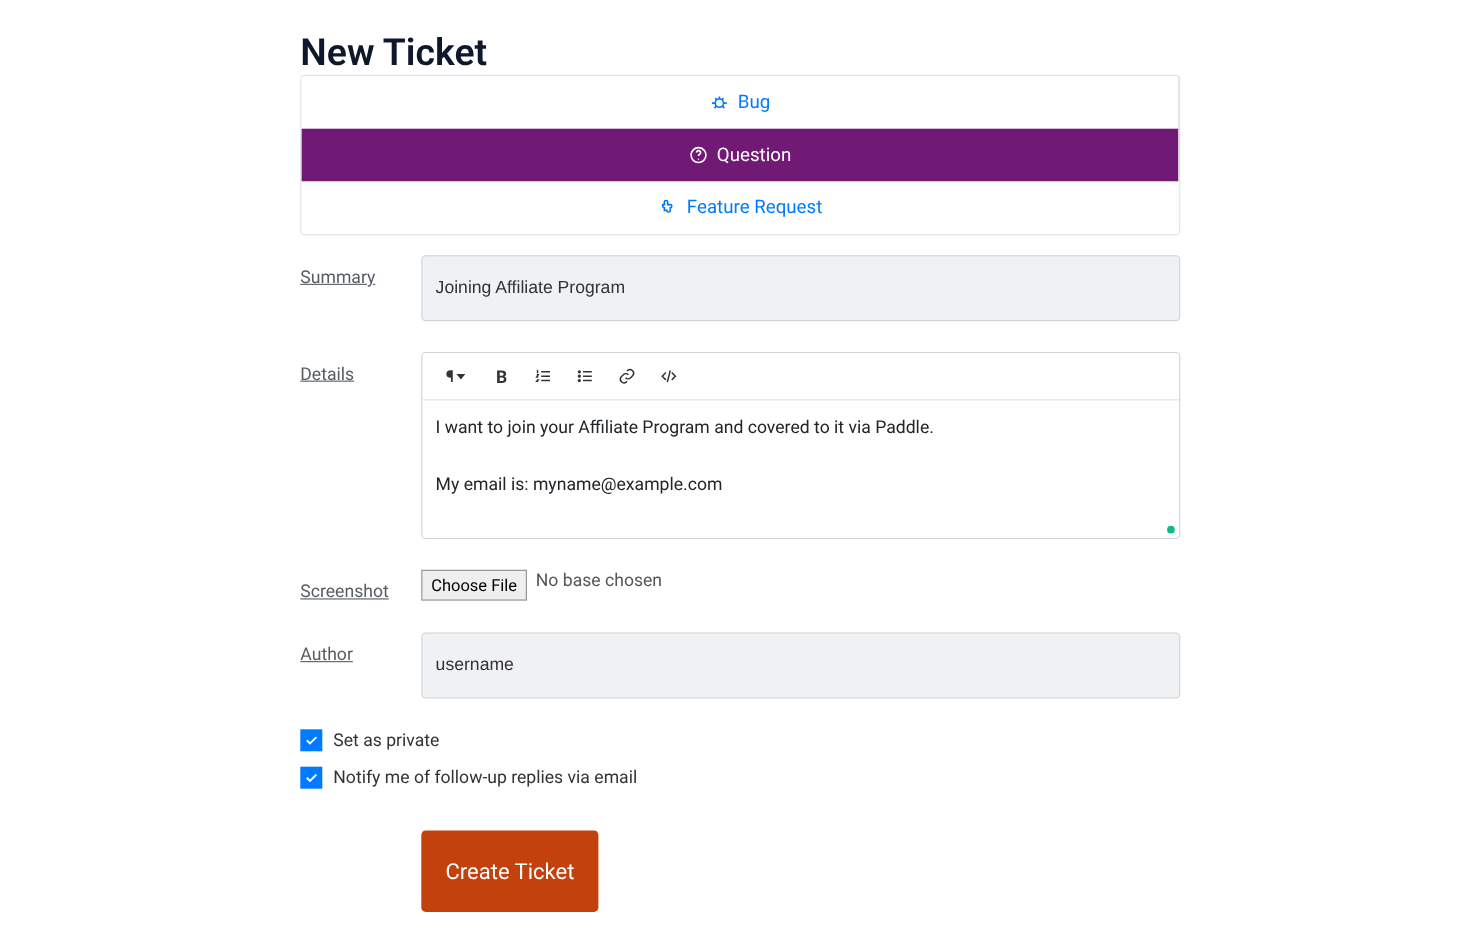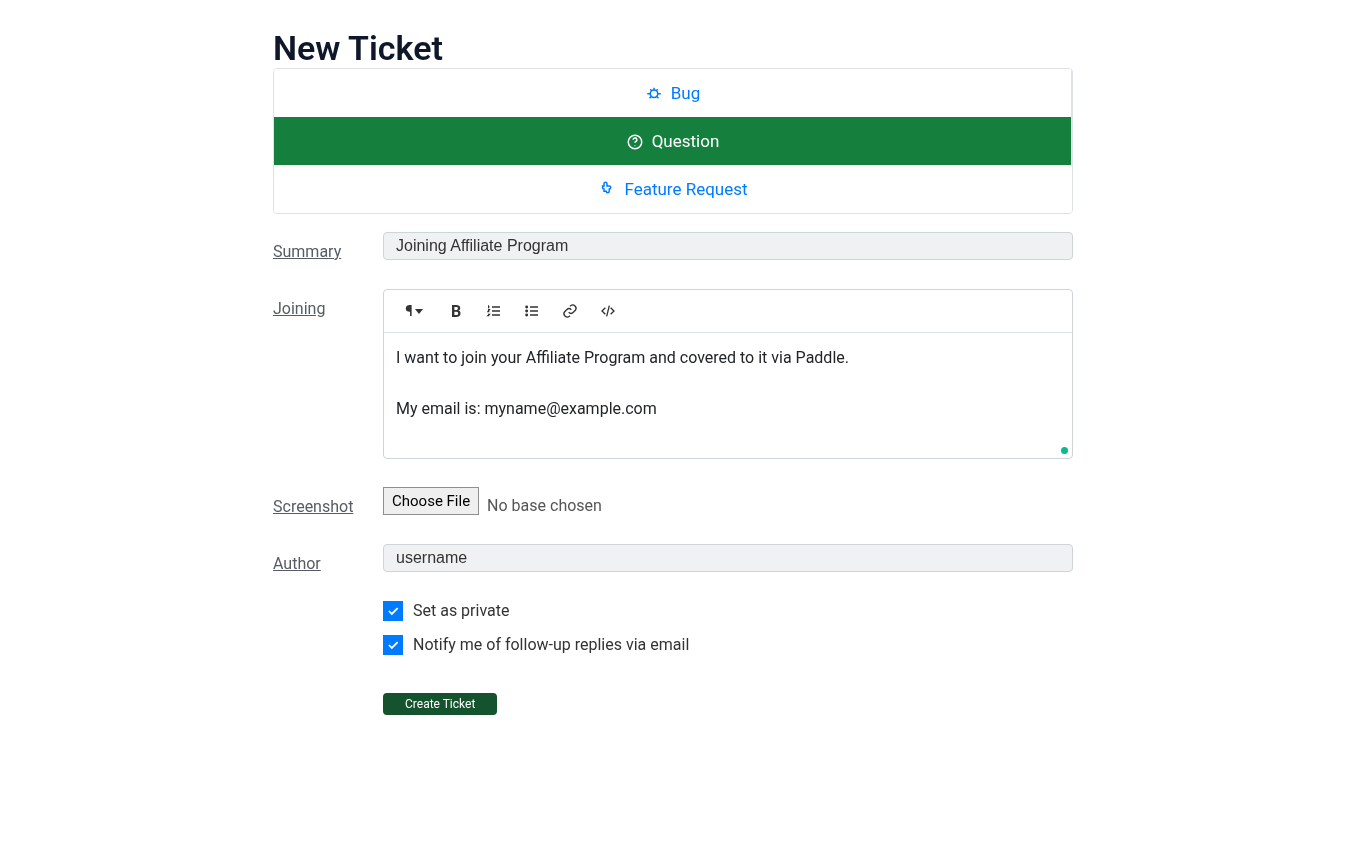--- a/index.html
+++ b/index.html
@@ -36,21 +36,21 @@
     color: #007bff;
     background: #fff;
     cursor: pointer;
     display: flex;
     align-items: center;
     justify-content: center;
     gap: 8px;
     border-right: 1px solid #dee2e6;
   }
   .tab:last-child { border-right: none; }
-  .tab.active { background: #15803d; color: #fff; align-items: flex-end; }
+  .tab.active { background: #701a75; color: #fff; }
   .tab svg { width: 18px; height: 18px; }
   .helptext {
     color: #6c757d;
     font-size: 15px;
     margin-bottom: 30px;
     line-height: 1.45;
   }
   .form-row {
     display: flex;
     margin-bottom: 28px;
@@ -60,21 +60,21 @@
     width: 110px;
     flex-shrink: 0;
     color: #555c63;
     font-size: 16px;
     padding-top: 10px;
     text-decoration: underline;
   }
   .form-control-wrap { flex: 1; }
   .text-input {
     width: 100%;
-    padding: 4px 12px;
+    padding: 20px 12px;
     font-size: 16px;
     border: 1px solid #ced4da;
     border-radius: 4px;
     background: #f0f1f3;
     color: #333;
   }
   .text-input::placeholder { color: #9aa0a6; }
   .editor-box {
     border: 1px solid #ced4da;
     border-radius: 4px;
@@ -117,58 +117,57 @@
     position: absolute;
     right: 4px;
     bottom: 4px;
     width: 7px;
     height: 7px;
     border-radius: 50%;
     background: #0dba8a;
   }
   .file-row {
     display: flex;
-    align-items: flex-end;
+    align-items: flex-start;
     gap: 8px;
   }
   .choose-file-btn {
     font-size: 15px;
     padding: 4px 8px;
     border: 1px solid #8f8f8f;
     background: #efefef;
     cursor: pointer;
     font-family: inherit;
   }
   .file-status { color: #555; font-size: 16px; }
   .checkbox-row {
     display: flex;
     align-items: center;
     gap: 10px;
     margin-bottom: 14px;
-    margin-left: 110px;
   }
   .cbox {
     width: 20px;
     height: 20px;
     background: #007bff;
     display: flex;
     align-items: center;
     justify-content: center;
     cursor: pointer;
     flex-shrink: 0;
   }
   .cbox svg { width: 14px; height: 14px; stroke: #fff; stroke-width: 3; fill: none; }
   .checkbox-label { color: #333; font-size: 16px; }
   .submit-row { margin-left: 110px; margin-top: 38px; }
   .submit-btn {
-    background: #14532d;
+    background: #c2410c;
     color: #fff;
     border: none;
-    padding: 4px 22px;
-    font-size: 12px;
+    padding: 25px 22px;
+    font-size: 20px;
     border-radius: 4px;
     cursor: pointer;
     font-family: inherit;
   }
 </style>
 </head>
 <body>
 
 <div class="container">
   <h1>New Ticket</h1>
@@ -199,21 +198,21 @@
 
 
   <div class="form-row">
     <div class="form-label">Summary</div>
     <div class="form-control-wrap">
       <input type="text" class="text-input" value="Joining Affiliate Program" style="">
     </div>
   </div>
 
   <div class="form-row">
-    <div class="form-label">Joining</div>
+    <div class="form-label">Details</div>
     <div class="form-control-wrap">
       <div class="editor-box">
         <div class="editor-toolbar">
           <div class="tbtn para">
             <span style="font-weight:bold;font-size:15px;">¶</span>
             <span class="caret"></span>
           </div>
           <div class="tbtn">
             <span style="font-weight:bold;font-size:16px;">B</span>
           </div>

